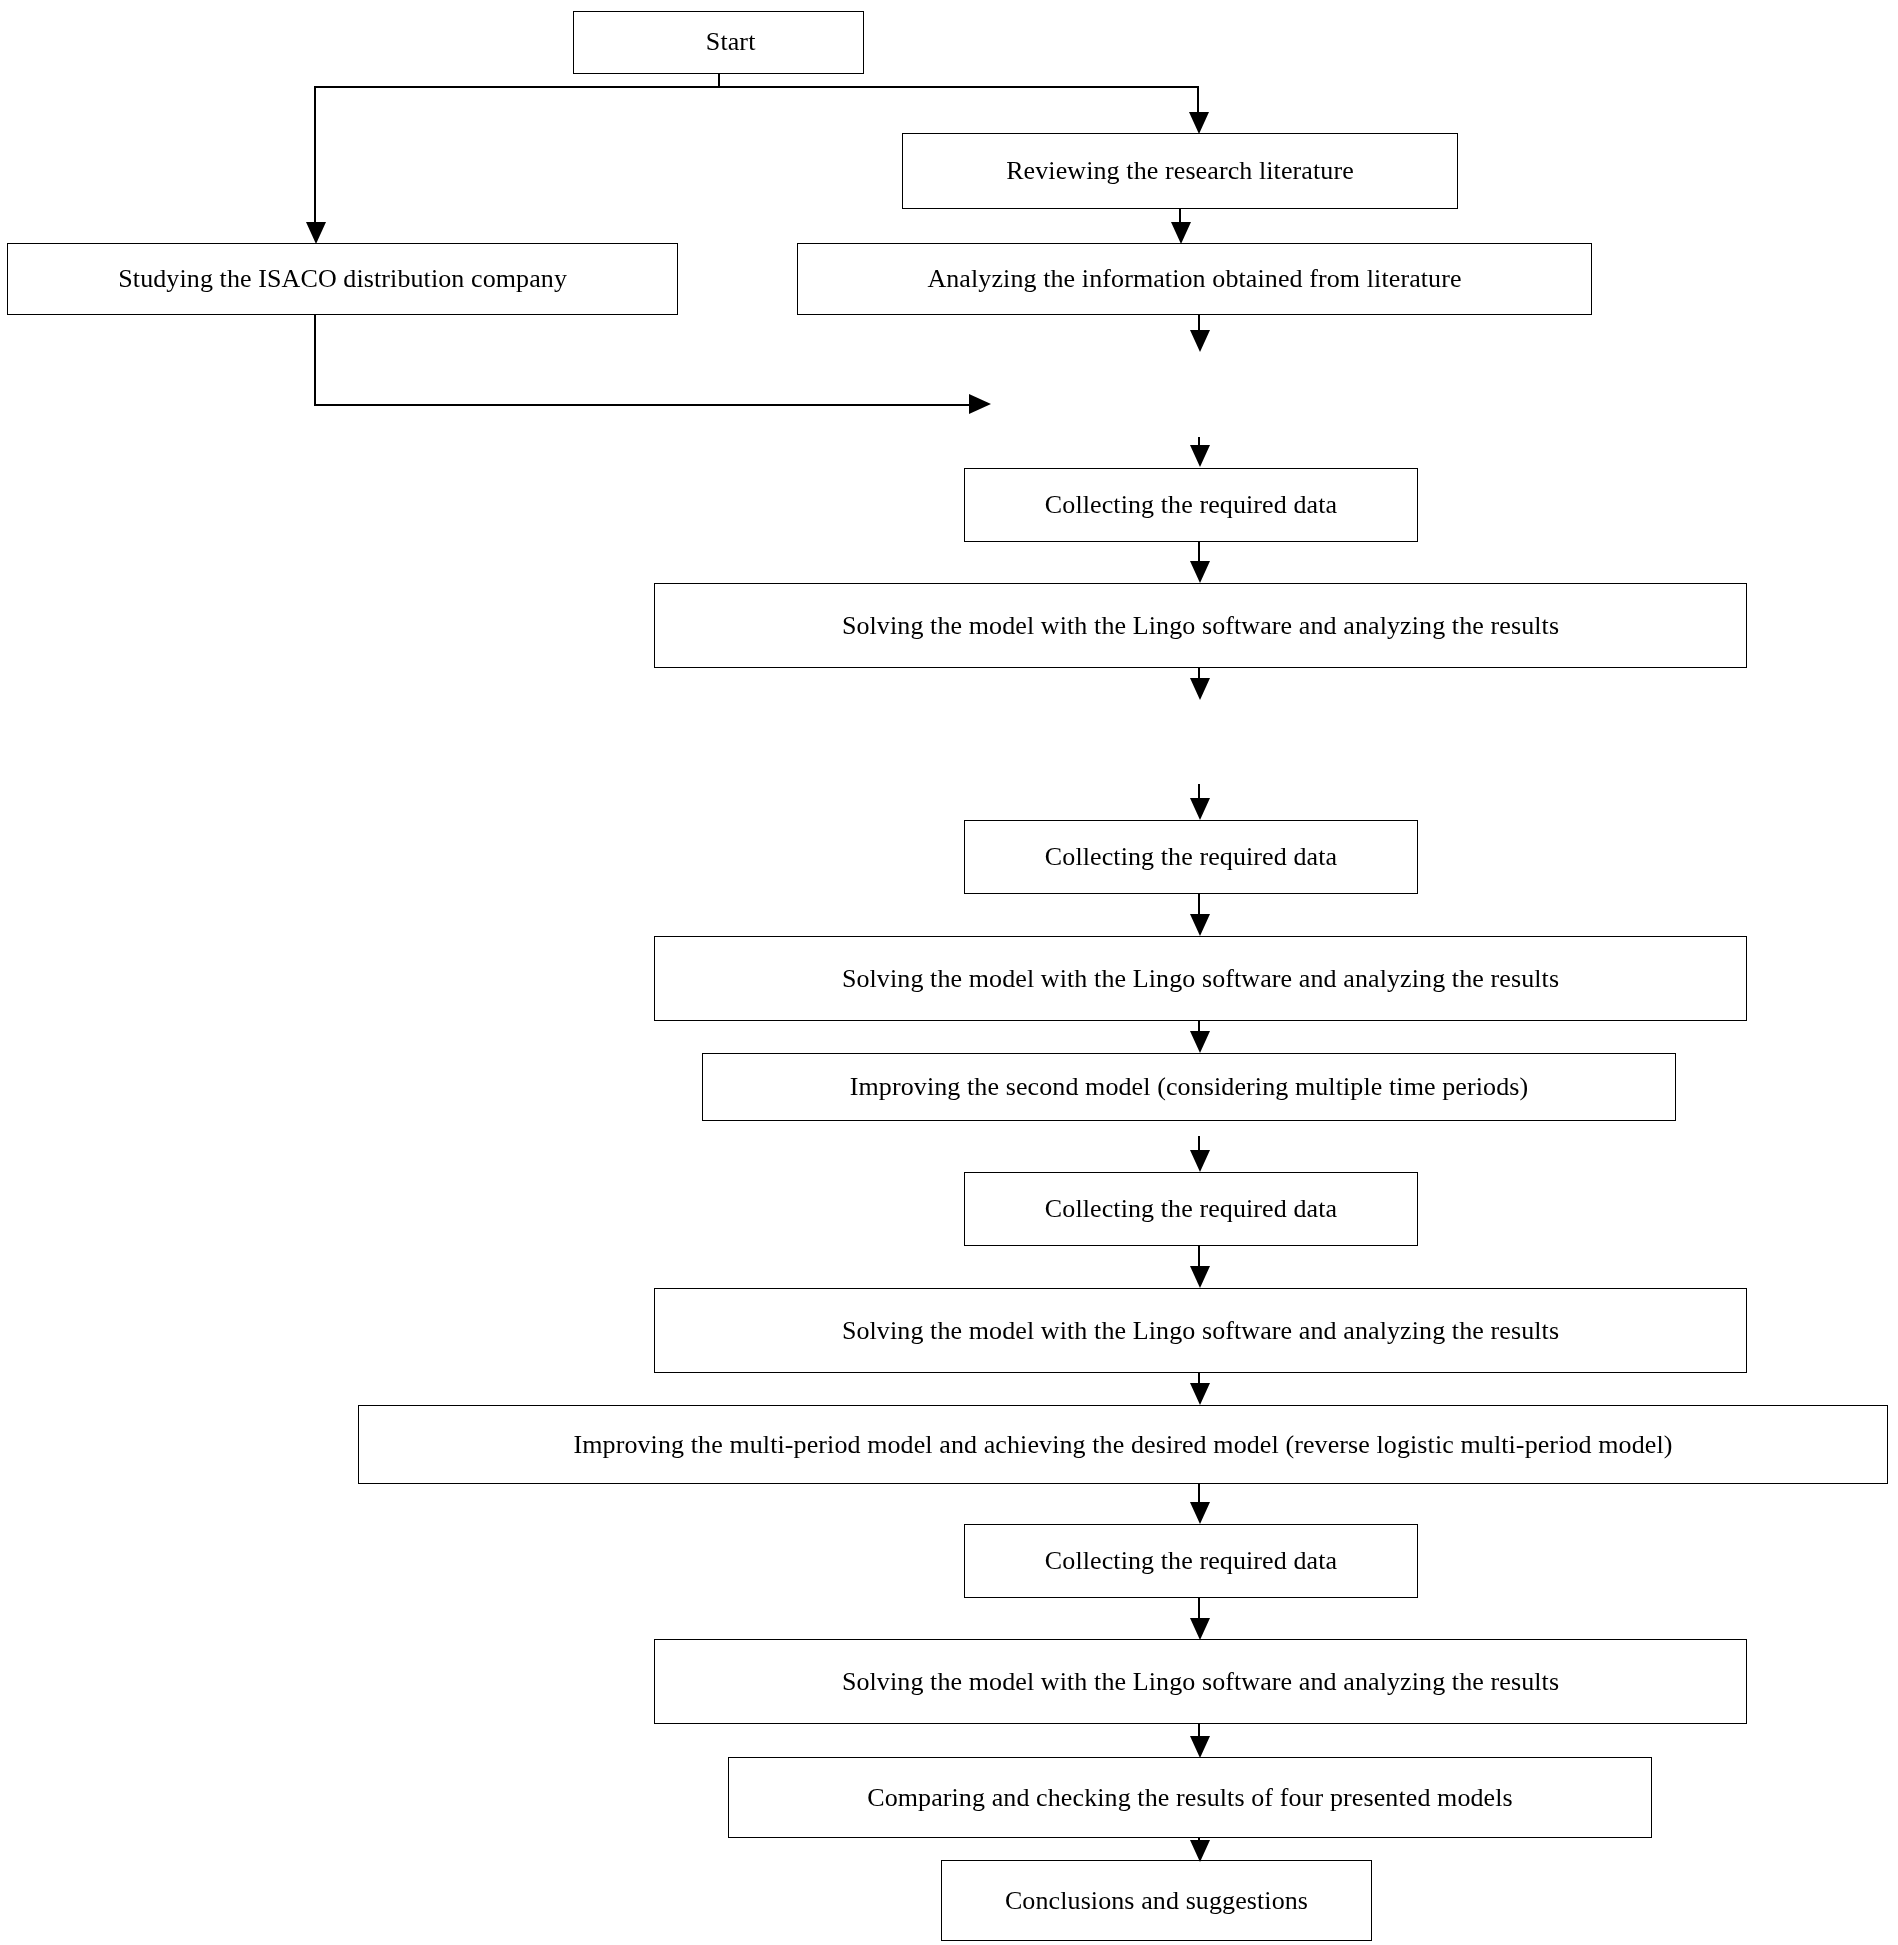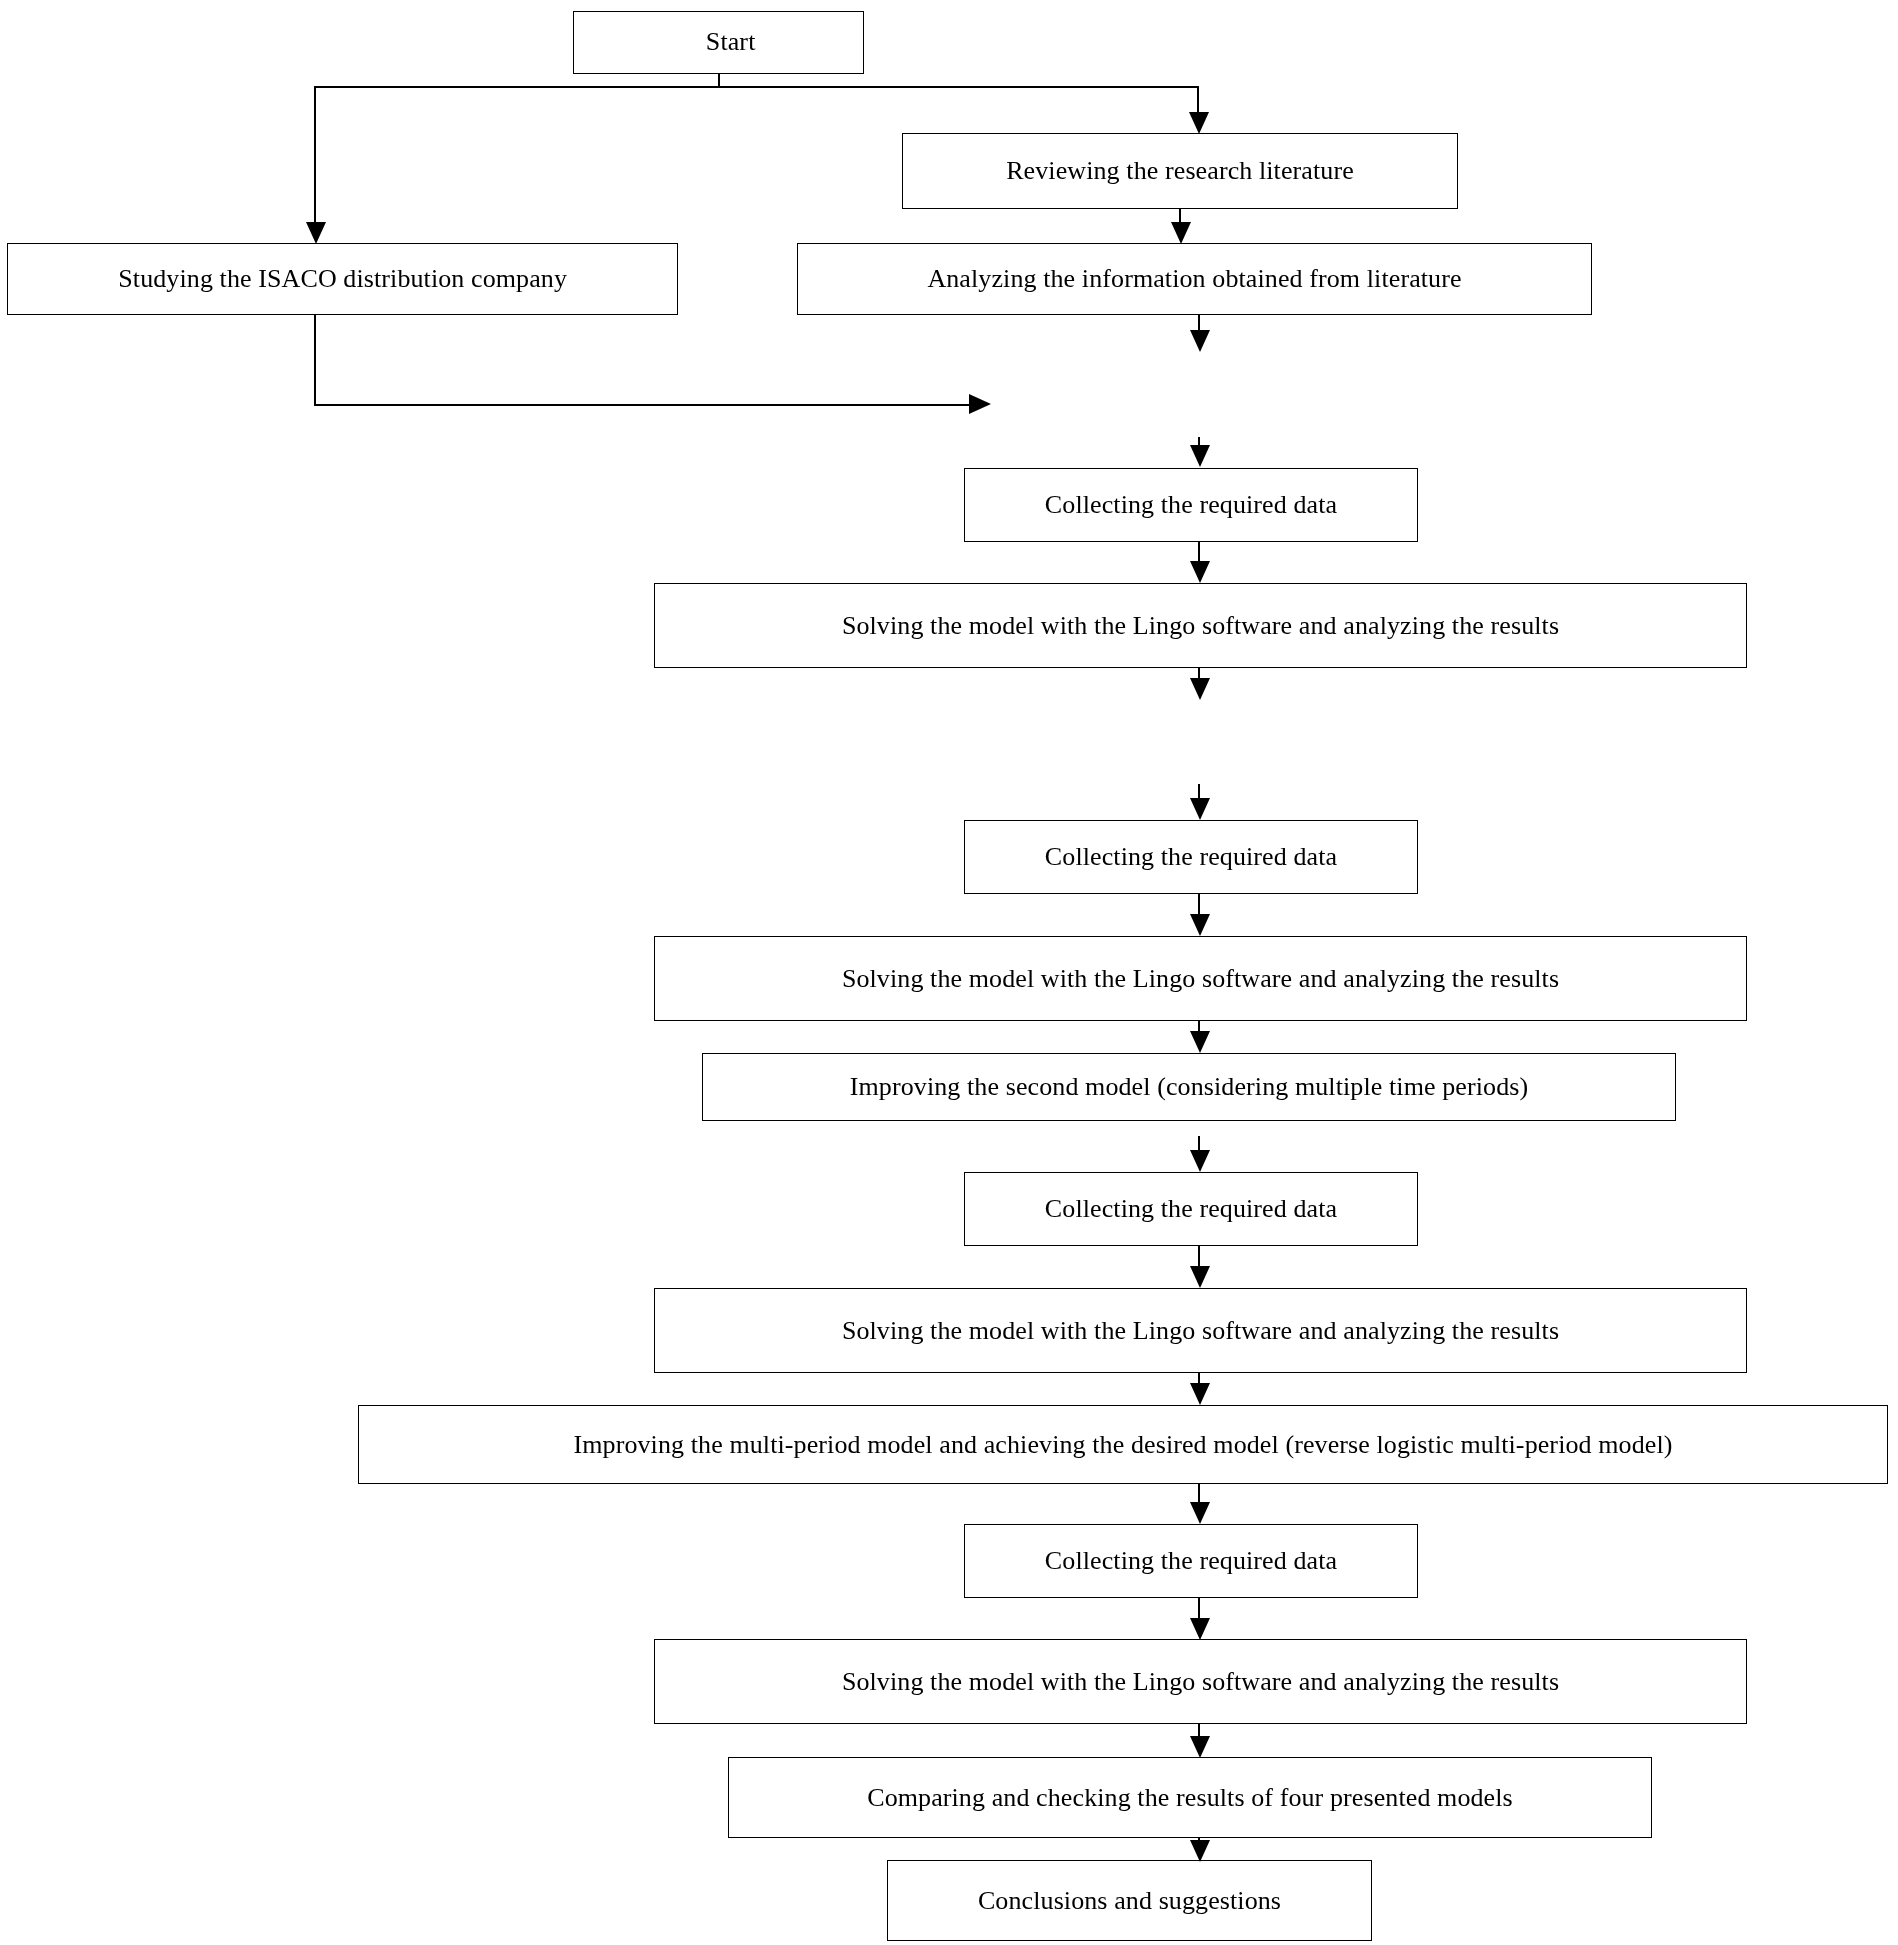--- a/index.html
+++ b/index.html
@@ -121,21 +121,21 @@
   </div>
 
   <div class="node" style="left:654px; top:1639px; width:1093px; height:85px;">
     <span>Solving the model with the Lingo software and analyzing the results</span>
   </div>
 
   <div class="node" style="left:728px; top:1757px; width:924px; height:81px;">
     <span>Comparing and checking the results of four presented models</span>
   </div>
 
-  <div class="node" style="left:887px; top:1860px; width:485px; height:81px;">
+  <div class="node" style="left:941px; top:1860px; width:431px; height:81px;">
     <span>Conclusions and suggestions</span>
   </div>
 
   <div class="edge-v" style="left:718px; top:74px; height:13.4px;"></div>
 
   <div class="edge-h" style="left:314px; top:86px; width:883px;"></div>
 
   <div class="edge-v" style="left:314px; top:86px; height:136px;"></div>
   <div class="arrow-down" style="left:306px; top:222px;"></div>
 

